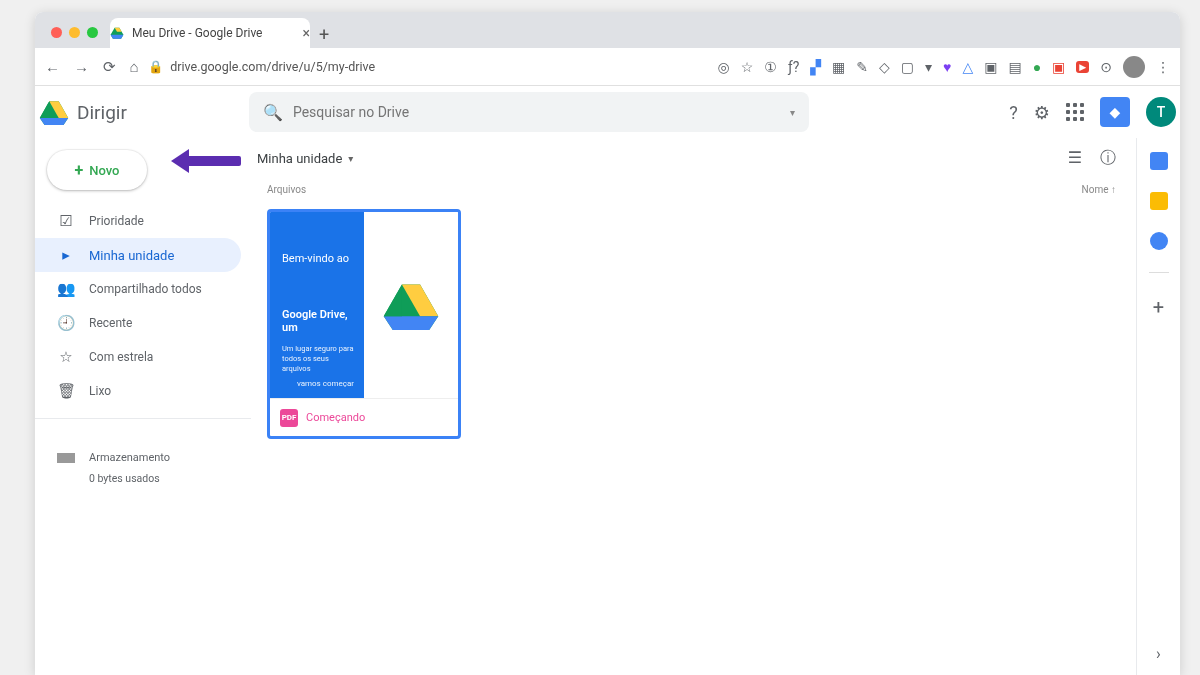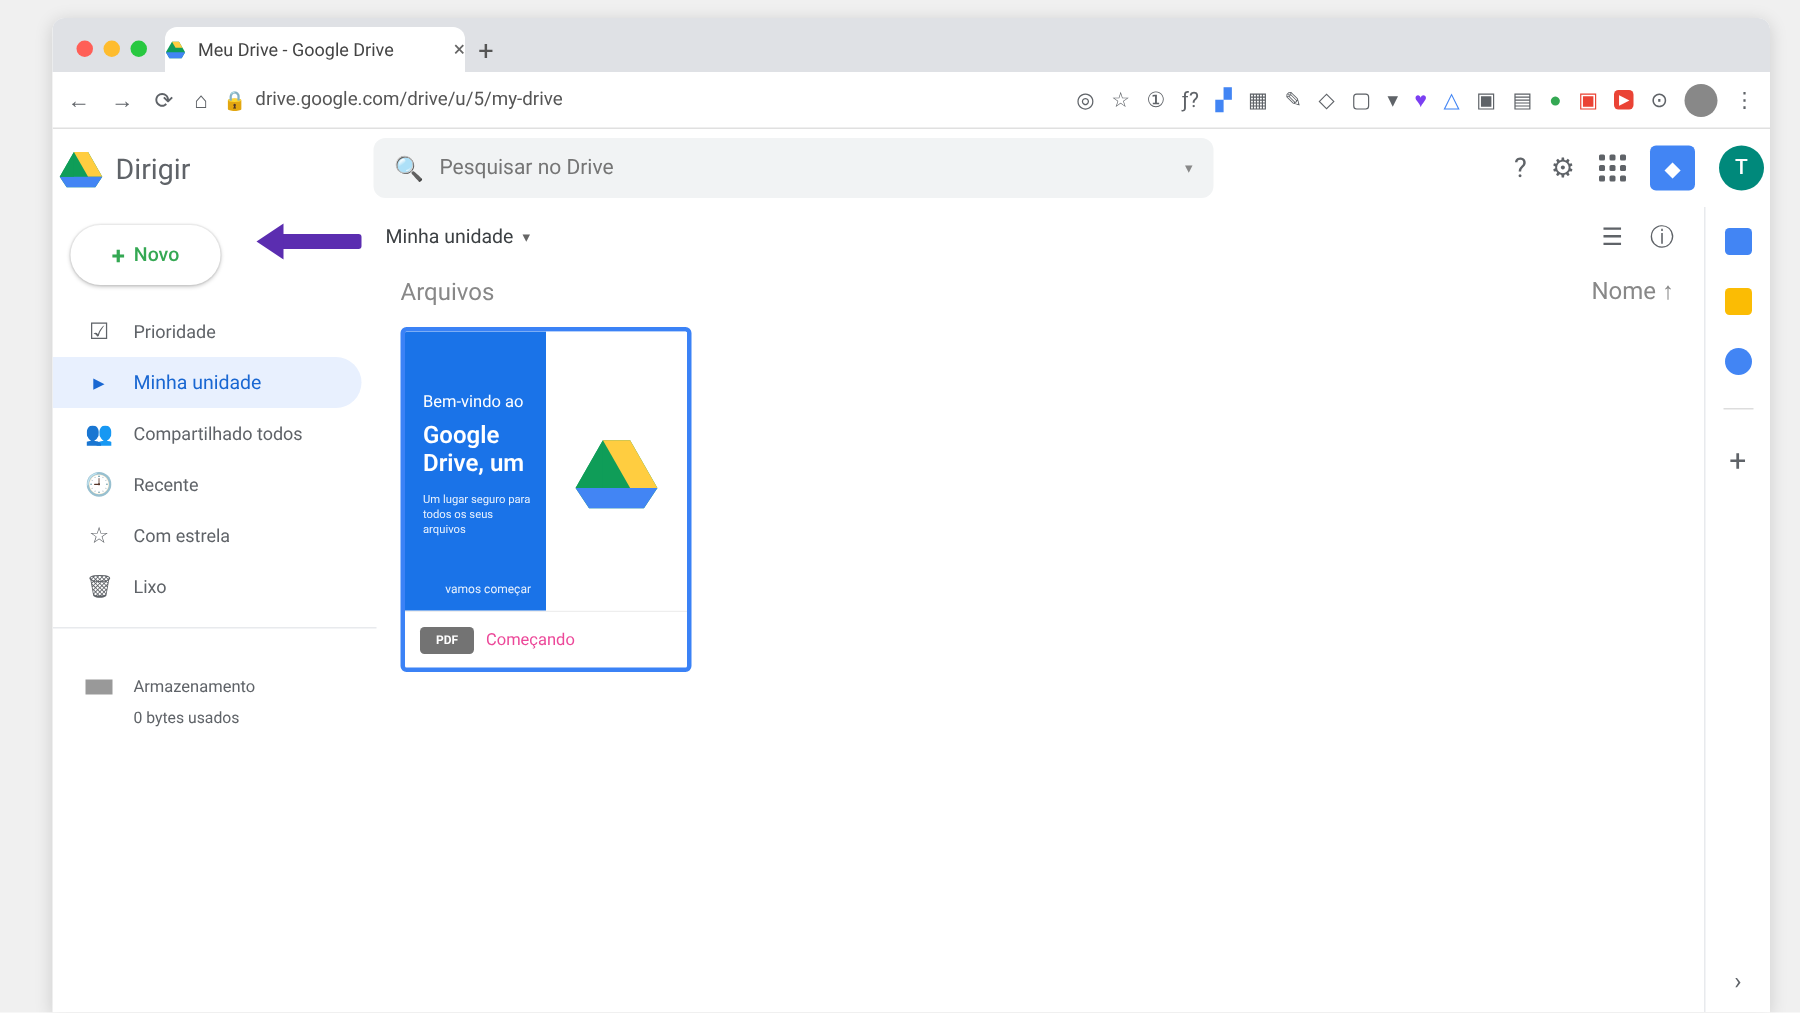--- a/index.html
+++ b/index.html
@@ -60,34 +60,34 @@
 .sidebar-divider { height: 1px; background: #e8eaed; margin: 10px 0; }
 .storage-row { padding: 4px 10px 4px 22px; display: flex; align-items: center; gap: 14px; font-size: 11px; color: #5f6368; margin-top: 28px; }
 .storage-bar { width: 18px; height: 10px; background: linear-gradient(#999,#999); }
 .storage-text { padding: 4px 10px 0 54px; font-size: 10.5px; color: #5f6368; }
 
 .main { flex: 1; display: flex; flex-direction: column; border-left: 0; overflow: hidden; }
 .path-row { height: 40px; display: flex; align-items: center; padding: 0 20px 0 6px; font-size: 13px; color: #3c4043; }
 .path-row .caret { margin-left: 6px; font-size: 10px; color: #666; }
 .path-right { margin-left: auto; display: flex; gap: 18px; color: #5f6368; font-size: 16px; }
 
-.section-hdr { display: flex; align-items: center; padding: 6px 20px 6px 16px; font-size: 16px; color: #888; }
+.section-hdr { display: flex; align-items: center; padding: 6px 20px 6px 16px; font-size: 10px; color: #888; }
 .section-hdr .sort { margin-left: auto; }
 
 .files-area { padding: 8px 16px; }
 .file-card { width: 194px; border: 3px solid #3b82f6; border-radius: 4px; overflow: hidden; background: #fff; cursor: pointer; }
 .thumb { height: 186px; display: flex; }
 .thumb-left { width: 50%; background: #1a73e8; color: #fff; padding: 40px 10px 10px 12px; font-size: 10px; display: flex; flex-direction: column; gap: 6px; }
 .thumb-left .t1 { font-size: 11px; }
-.thumb-left .t2 { font-weight: 600; font-size: 16px; }
+.thumb-left .t2 { font-weight: 600; font-size: 11px; margin-top: 37px; }
 .thumb-left .t3 { font-size: 7.5px; opacity: .9; line-height: 1.3; margin-top: 4px; }
 .thumb-left .t4 { font-size: 8px; margin-top: auto; text-align: right; opacity: .9; }
 .thumb-right { width: 50%; background: #fff; display: flex; align-items: center; justify-content: center; }
 .file-footer { height: 38px; display: flex; align-items: center; gap: 8px; padding: 0 10px; border-top: 1px solid #eee; }
-.pdf-badge { width: 36px; height: 18px; background: #737373; border-radius: 3px; color: #fff; font-size: 8px; display: flex; align-items: center; justify-content: center; font-weight: bold; text-align: right; }
+.pdf-badge { width: 18px; height: 18px; background: #ec4899; border-radius: 3px; color: #fff; font-size: 8px; display: flex; align-items: center; justify-content: center; font-weight: bold; text-align: right; }
 .file-name { font-size: 11px; color: #ec4899; }
 
 .right-rail { width: 44px; border-left: 1px solid #e8eaed; display: flex; flex-direction: column; align-items: center; padding-top: 14px; gap: 22px; }
 .rail-ic { width: 18px; height: 18px; border-radius: 3px; cursor: pointer; }
 .rail-cal { background: #4285f4; }
 .rail-keep { background: #fbbc04; }
 .rail-tasks { background: #4285f4; border-radius: 50%; }
 .rail-divider { width: 20px; height: 1px; background: #ddd; }
 .rail-plus { color: #5f6368; font-size: 20px; cursor: pointer; }
 .rail-collapse { margin-top: auto; margin-bottom: 12px; color: #5f6368; cursor: pointer; font-size: 16px; }

